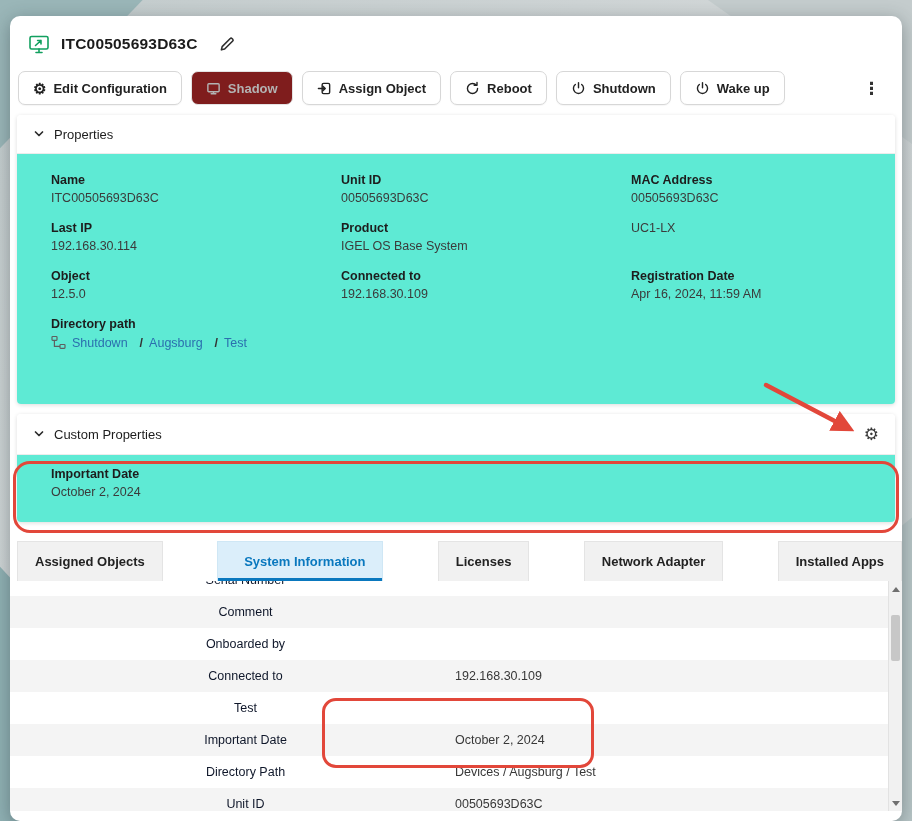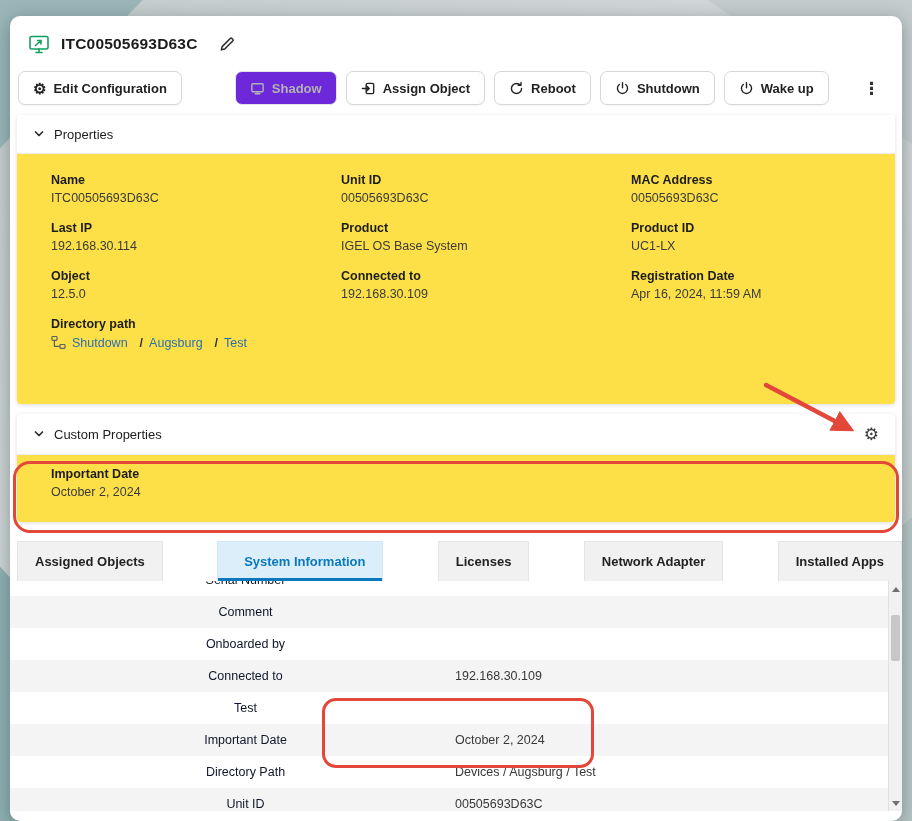--- a/index.html
+++ b/index.html
@@ -32,34 +32,34 @@
   .pencil-btn { margin-left:9px; width:18px; height:18px; color:#2e2e2e; cursor:pointer; }
 
   
   .toolbar { display:flex; align-items:center; gap:9px; padding:8px 16px 0 8px; height:44px; }
   .btn { display:inline-flex; align-items:center; gap:7px; height:34px; padding:0 14px;
     background:#fff; border:1px solid #d7d7d7; border-radius:7px;
     font-size:13px; font-weight:bold; color:#222; cursor:pointer; white-space:nowrap;
     box-shadow:0 1px 1px rgba(0,0,0,.04); }
   .btn svg { width:15px; height:15px; }
   .btn .gear-glyph { font-size:15px; line-height:1; }
-  .btn.disabled { color:#b3b3b3; background:#6d28d9; border-color:#e3e3e3; cursor:default; box-shadow:none;margin-left:44px; }
+  .btn.disabled { color:#b3b3b3; background:#7f1d1d; border-color:#e3e3e3; cursor:default; box-shadow:none; }
   .kebab { margin-left:auto; font-size:17px; font-weight:bold; color:#333; padding:0 6px; cursor:pointer; }
 
   
   .card { margin:0 7px; border-radius:4px; background:#fff; overflow:hidden;
     box-shadow:0 1px 4px rgba(0,0,0,.14); }
   .card.props { margin-top:9px; }
   .card.custom { margin-top:10px; }
   .card-header { display:flex; align-items:center; gap:9px; height:38px; padding:0 16px; background:#fff; }
   .card.custom .card-header { height:40px;align-items:center; }
   .chevron { width:12px; height:12px; color:#2c2c2c; cursor:pointer; flex:0 0 auto; }
   .card-title { font-size:13px; font-weight:normal; color:#1d1d1d; }
   .header-gear { margin-left:auto; font-size:17px; color:#3a3a3a; cursor:pointer; line-height:1; }
-  .card-body { background:#fde047; border-top:1px solid #ececec; }
+  .card-body { background:#5eead4; border-top:1px solid #ececec; }
 
   .props-body { height:251px; padding:19px 20px 0 34px; }
   .props-grid { display:grid; grid-template-columns:290px 290px 1fr; row-gap:16px; }
   .field-label { font-size:12.5px; font-weight:bold; color:#1d1d1d; margin-bottom:4px; white-space:nowrap; }
   .field-value { font-size:12.5px; color:#3b3b3b; white-space:nowrap; }
   .dir-value { display:flex; align-items:center; gap:6px; font-size:12.5px; }
   .tree-ico { width:15px; height:15px; color:#5f5f5f; flex:0 0 auto; }
   .path-seg { color:var(--link-blue,#2b6fae); text-decoration:none; cursor:pointer; }
   .path-seg + .path-seg::before { content:"/"; color:#333; font-weight:bold; margin:0 6px; cursor:default; }
 
@@ -194,21 +194,20 @@
             <div class="field-label">Last IP</div>
             <div class="field-value">192.168.30.114</div>
           </div>
 
           <div class="prop-field">
             <div class="field-label">Product</div>
             <div class="field-value">IGEL OS Base System</div>
           </div>
 
           <div class="prop-field">
-            <div class="field-label">Product ID</div>
             <div class="field-value">UC1-LX</div>
           </div>
 
           <div class="prop-field">
             <div class="field-label">Object</div>
             <div class="field-value">12.5.0</div>
           </div>
 
           <div class="prop-field">
             <div class="field-label">Connected to</div>

